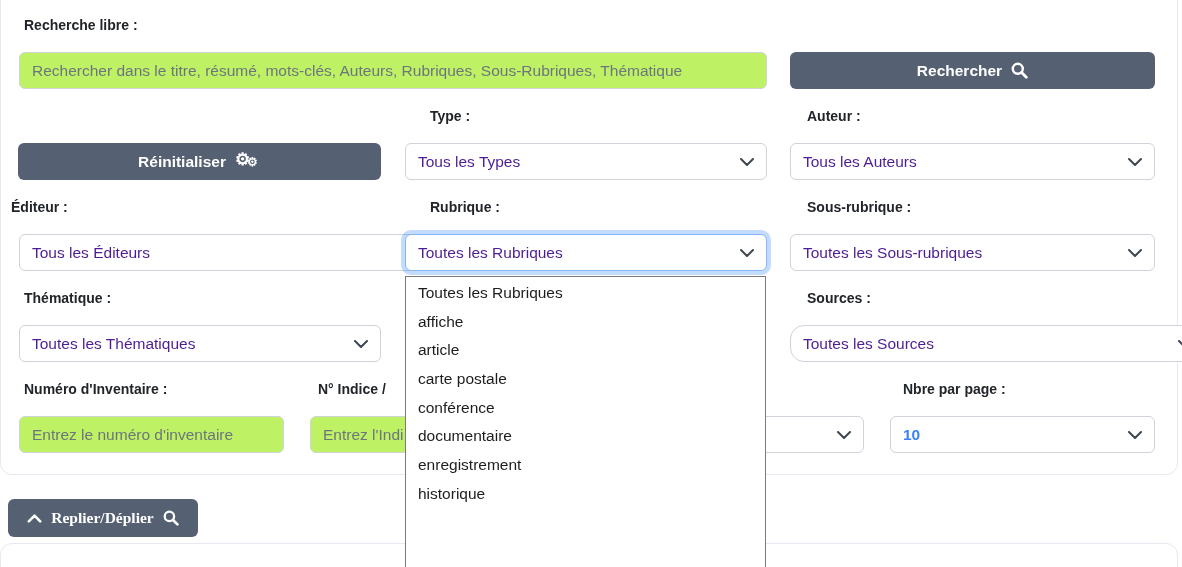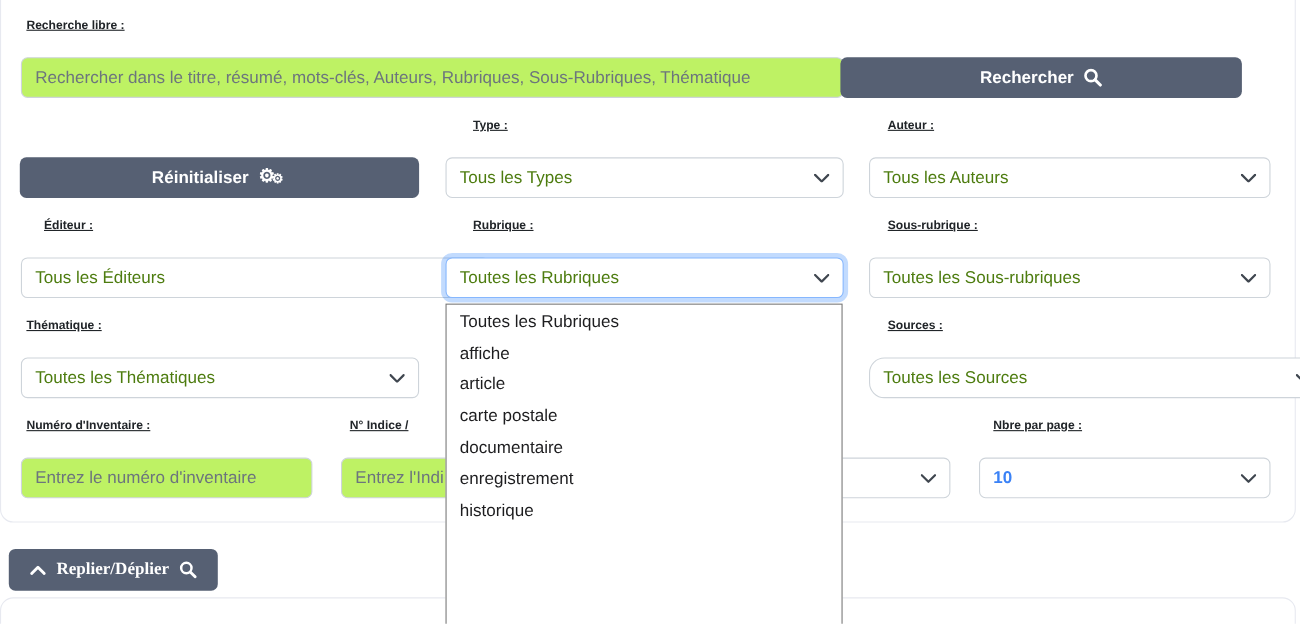--- a/index.html
+++ b/index.html
@@ -12,26 +12,25 @@
   }
   .panel{
     position:absolute;
     background:#fff;
     border:1px solid #e7e9f0;
     border-radius:12px;
     z-index:1;
   }
   .lbl{
     position:absolute;
-    font-size:11px;
+    font-size:14px;
     font-weight:bold;
     color:#212529;
     z-index:10;
     white-space:nowrap;
-    text-decoration:underline;
   }
   .btn{
     position:absolute;
     display:flex;align-items:center;justify-content:center;gap:9px;
     background:#566073;
     color:#fff;
     font-weight:bold;
     font-size:15.5px;
     border:none;border-radius:6px;
     cursor:pointer;
@@ -53,21 +52,21 @@
   }
   .inp::placeholder{color:#6c757d;opacity:1;}
   .sel{
     position:absolute;
     box-sizing:border-box;
     display:flex;align-items:center;
     border:1px solid #ced4da;
     border-radius:6px;
     padding:0 34px 0 12px;
     font-size:15.5px;
-    color:#4d7c0f;
+    color:#4c1d95;
     background:#fff;
     z-index:10;
     cursor:pointer;
     white-space:nowrap;
     overflow:hidden;
   }
   .sel .chev{position:absolute;right:12px;top:50%;transform:translateY(-50%);display:flex;}
   .sel.focused{
     border-color:#86b7fe;
     box-shadow:0 0 0 4px rgba(13,110,253,.25);
@@ -99,21 +98,21 @@
   .icon{display:inline-flex;align-items:center;}
 </style>
 </head>
 <body>
 
 <div class="panel" style="left:0;top:-14px;width:1176px;height:487px;"></div>
 <div class="panel" style="left:0;top:543px;width:1176px;height:60px;"></div>
 
 <div class="lbl" style="left:24px;top:17px;">Recherche libre :</div>
 <input class="inp" style="left: 19px; top: 52px; width: 748px; height: 37px;" placeholder="Rechercher dans le titre, résumé, mots-clés, Auteurs, Rubriques, Sous-Rubriques, Thématique">
-<button class="btn" style="left:764px;top:52px;width:365px;height:37px;">
+<button class="btn" style="left:790px;top:52px;width:365px;height:37px;">
   <span>Rechercher</span>
   <span class="icon">
     <svg width="17" height="17" viewBox="0 0 17 17">
       <circle cx="6.8" cy="6.8" r="5" fill="none" stroke="#ffffff" stroke-width="2.4"></circle>
       <line x1="10.6" y1="10.6" x2="15.3" y2="15.3" stroke="#ffffff" stroke-width="2.8" stroke-linecap="round"></line>
     </svg>
   </span>
 </button>
 
 <div class="lbl" style="left:430px;top:108px;">Type :</div>
@@ -138,21 +137,21 @@
 
 <div class="sel" style="left:790px;top:143px;width:365px;height:37px;">
   <span>Tous les Auteurs</span>
   <span class="chev">
     <svg width="14" height="8" viewBox="0 0 14 8">
         <polyline points="1,1 7,7 13,1" fill="none" stroke="#404750" stroke-width="2" stroke-linecap="round" stroke-linejoin="round"></polyline>
       </svg>
   </span>
 </div>
 
-<div class="lbl" style="left:40px;top:199px;">Éditeur :</div>
+<div class="lbl" style="left:11px;top:199px;">Éditeur :</div>
 <div class="lbl" style="left:430px;top:199px;">Rubrique :</div>
 <div class="lbl" style="left:807px;top:199px;">Sous-rubrique :</div>
 
 <div class="sel" style="left:19px;top:234px;width:426px;height:37px;">
   <span>Tous les Éditeurs</span>
   <span class="chev">
     <svg width="14" height="8" viewBox="0 0 14 8">
         <polyline points="1,1 7,7 13,1" fill="none" stroke="#404750" stroke-width="2" stroke-linecap="round" stroke-linejoin="round"></polyline>
       </svg>
   </span>
@@ -219,20 +218,21 @@
         <polyline points="1,1 7,7 13,1" fill="none" stroke="#404750" stroke-width="2" stroke-linecap="round" stroke-linejoin="round"></polyline>
       </svg>
   </span>
 </div>
 
 <div class="dropdown-list">
     <div class="dd-item">Toutes les Rubriques</div>
     <div class="dd-item">affiche</div>
     <div class="dd-item">article</div>
     <div class="dd-item">carte postale</div>
+    <div class="dd-item">conférence</div>
     <div class="dd-item">documentaire</div>
     <div class="dd-item">enregistrement</div>
     <div class="dd-item">historique</div>
   </div>
 
 <button class="btn" style="left:8px;top:499px;width:190px;height:38px;font-family:Liberation Serif, serif;">
   <span class="icon">
     <svg width="15" height="9" viewBox="0 0 15 9">
         <polyline points="1.8,7.4 7.5,1.6 13.2,7.4" fill="none" stroke="#ffffff" stroke-width="2.6" stroke-linecap="round" stroke-linejoin="round"></polyline>
       </svg>

